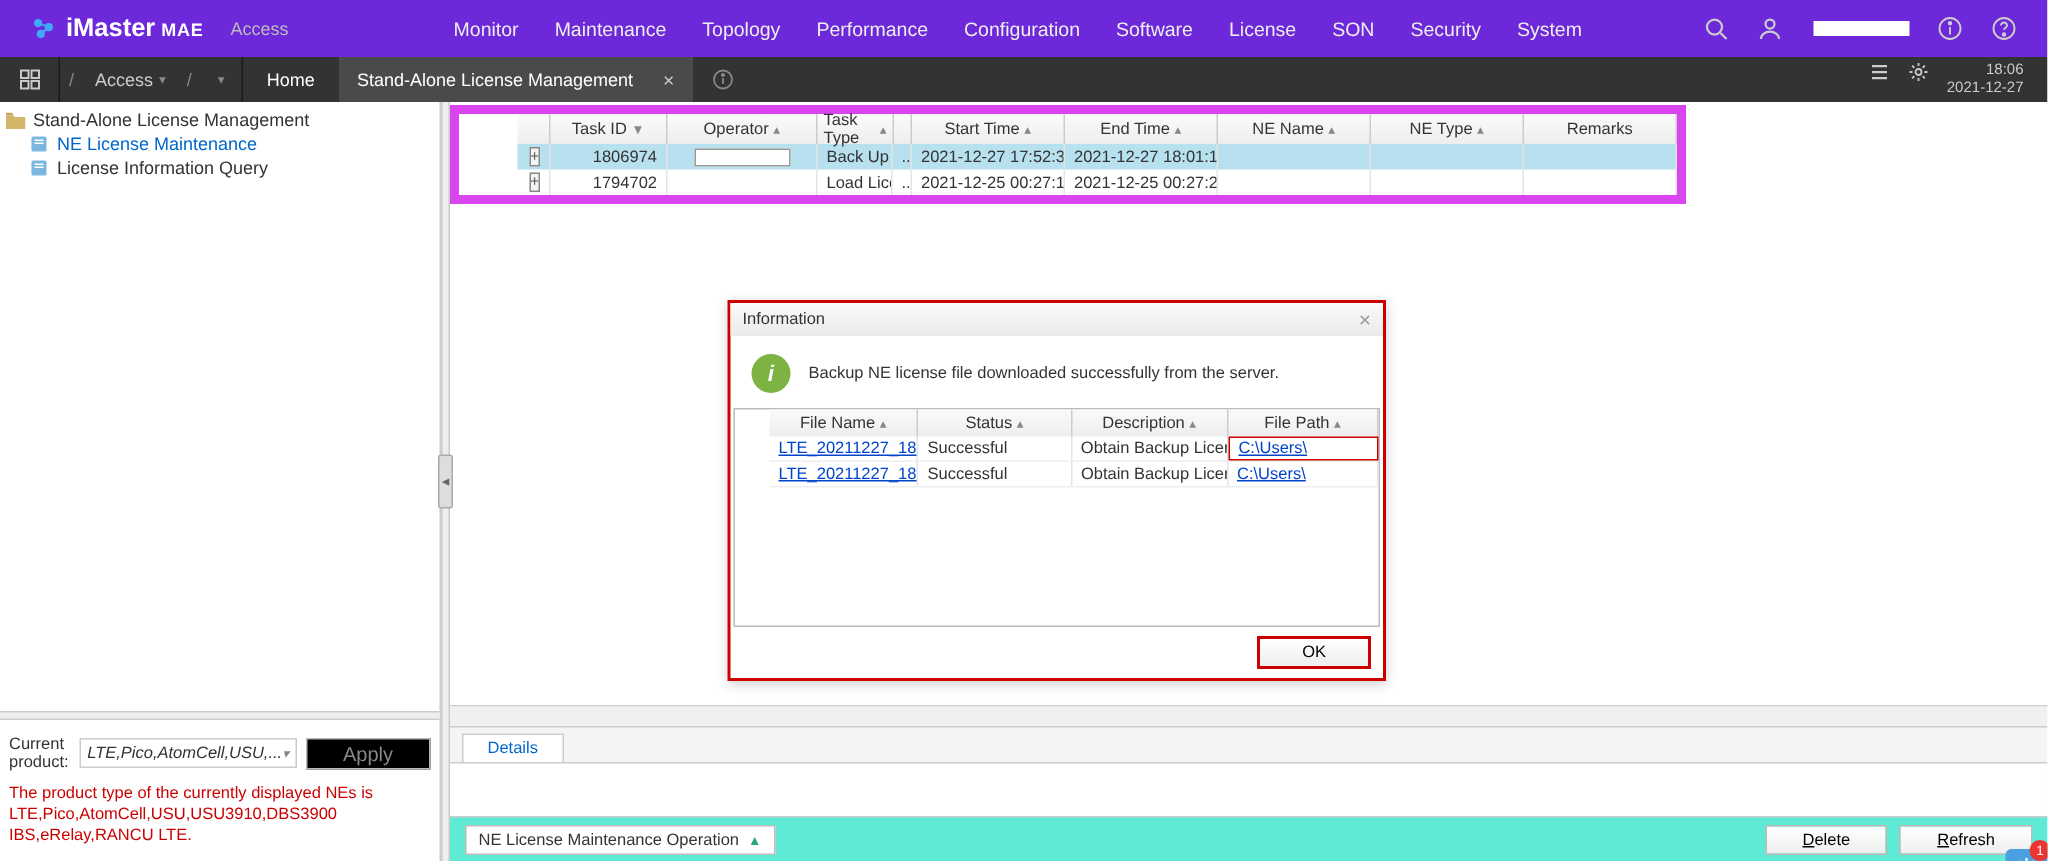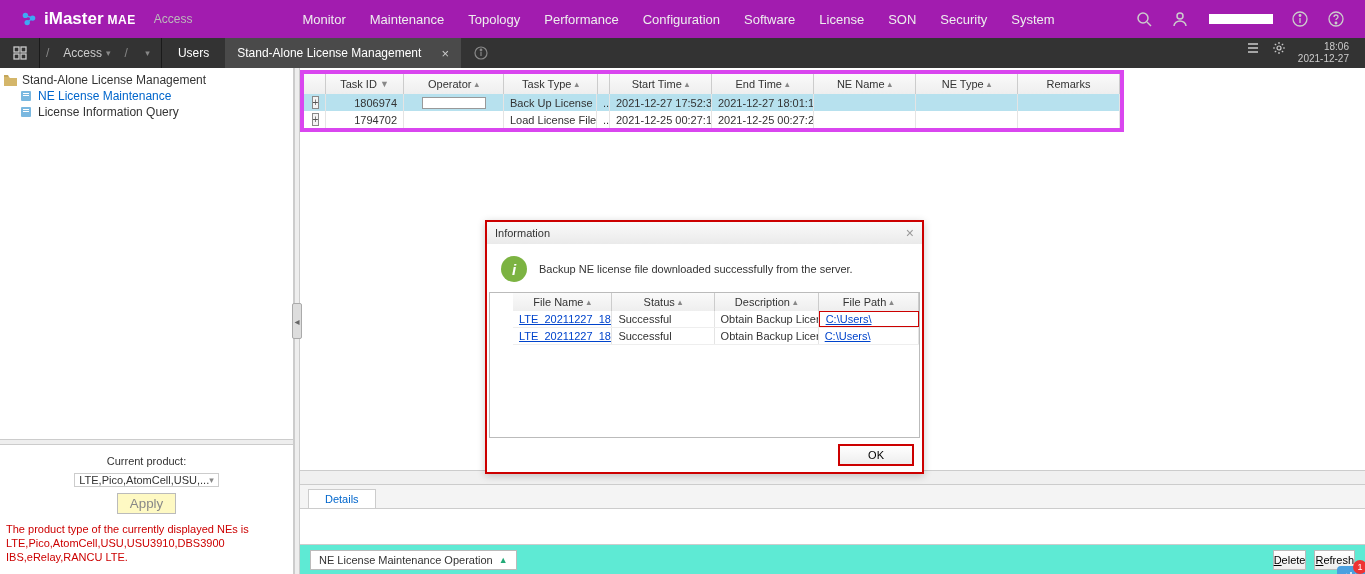--- a/index.html
+++ b/index.html
@@ -1,19 +1,19 @@
 <!DOCTYPE html>
 <html><head>
 <meta charset="utf-8">
 <style>
 * { margin:0; padding:0; box-sizing:border-box; font-family:Arial,sans-serif; }
 body { width:1365px; height:574px; background:#fff; overflow:hidden; font-size:12px; color:#333; position:relative; }
 
 
-.topbar { background:#a21caf; height:38px; display:flex; align-items:center; color:#fff; padding:0 20px; }
+.topbar { background:#6d28d9; height:38px; display:flex; align-items:center; color:#fff; padding:0 20px; }
 .logo-area { display:flex; align-items:center; gap:6px; }
 .logo-icon { width:18px; height:18px; display:flex; align-items:center; justify-content:center; }
 .logo-text { display:flex; align-items:baseline; gap:2px; }
 .logo-i { font-size:17px; font-weight:bold; }
 .logo-mae { font-size:12px; font-weight:bold; margin-left:2px; letter-spacing:0.5px; }
 .access-label { margin-left:18px; font-size:12px; color:#bbb; }
 .main-nav { display:flex; gap:24px; margin-left:110px; }
 .main-nav span { font-size:13px; color:#eee; cursor:pointer; }
 .topbar-right { margin-left:auto; display:flex; align-items:center; gap:18px; }
 .topbar-right .ic { width:18px; height:18px; display:flex; align-items:center; justify-content:center; color:#ccc; cursor:pointer; }
@@ -38,30 +38,30 @@
 .sidebar { width:294px; border-right:1px solid #ccc; display:flex; flex-direction:column; }
 .tree { flex:1; padding:4px 2px; overflow:auto; }
 .tree-item { display:flex; align-items:center; gap:4px; padding:1px 2px; cursor:pointer; }
 .tree-item.root .ti-icon { color:#b89a5a; }
 .tree-item.child { padding-left:18px; }
 .tree-item.child .ti-icon { width:14px; height:12px; }
 .tree-item.selected span.lbl { color:#0066cc; }
 .ti-icon { width:14px; display:inline-flex; align-items:center; }
 .divider-h { height:6px; background:#eee; border-top:1px solid #ccc; border-bottom:1px solid #ccc; cursor:row-resize; }
 .product-panel { padding:10px 6px; font-size:11px; }
-.product-row { display:flex; align-items:center; gap:6px; margin-bottom:8px;flex-direction:column; }
-.product-select { flex:1; border:1px solid #ccc; height:20px; padding:0 4px; display:flex; align-items:center; justify-content:space-between; background:#fff; cursor:pointer; }
-.apply-btn { background:#fef9c3; border:1px solid #bbb; padding:2px 12px; color:#888; cursor:pointer; }
+.product-row { display:flex; align-items:center; gap:6px; margin-bottom:8px; }
+.product-select { flex:1; border:1px solid #ccc; height:20px; padding:0 4px; display:flex; align-items:center; justify-content:space-between; background:#fff; cursor:pointer;font-style:italic; }
+.apply-btn { background:#000000; border:1px solid #bbb; padding:2px 24px; color:#888; cursor:pointer; }
 .product-note { color:#c00; font-size:11px; line-height:14px; }
 
 .splitter-v { width:6px; background:#eee; border-left:1px solid #ccc; border-right:1px solid #ccc; position:relative; cursor:col-resize; }
 .splitter-grip { position:absolute; top:50%; left:-3px; width:10px; height:36px; background:#ddd; border:1px solid #aaa; border-radius:2px; transform:translateY(-50%); display:flex; align-items:center; justify-content:center; font-size:10px; color:#666; }
 
 .content { flex:1; display:flex; flex-direction:column; position:relative; }
-.task-table { border:4px solid #d946ef; margin:2px 0 0 0; }
+.task-table { border:6px solid #d946ef; margin:2px 0 0 0;padding-left:39px; }
 .thead { display:flex; background:linear-gradient(#fafafa,#eee); height:20px; font-size:11px; }
 .thead .th { border-right:1px solid #ccc; display:flex; align-items:center; justify-content:center; gap:3px; padding:0 4px; cursor:pointer; }
 .sort-ic { font-size:9px; color:#888; }
 .tbody .tr { display:flex; height:17px; font-size:11px; align-items:center; }
 .tbody .tr.selected { background:#b7e1ee; }
 .tbody .td { border-right:1px solid #e4e4e4; padding:0 6px; display:flex; align-items:center; height:100%; overflow:hidden; white-space:nowrap; }
 .expand-box { width:13px; height:13px; border:1px solid #888; display:flex; align-items:center; justify-content:center; font-size:10px; color:#555; background:#f4f4f4; cursor:pointer; margin-left:2px;}
 .col-exp{width:22px;justify-content:center;padding:0;}
 .col-id{width:78px;justify-content:flex-end;}
 .col-op{width:100px;}
@@ -74,24 +74,24 @@
 .op-blank{background:#fff;border:1px solid #999;height:12px;width:64px;margin:auto;}
 
 .bottom-bar { border-top:1px solid #ccc; background:#f4f4f4; margin-top:auto; }
 .scroll-hint { height:14px; border-bottom:1px solid #ccc; background:#f0f0f0; }
 .details-tab { display:inline-block; border:1px solid #ccc; border-bottom:none; background:#fff; color:#0066cc; padding:3px 16px; margin:4px 0 0 8px; font-size:11px; cursor:pointer; }
 .details-body { height:36px; border-top:1px solid #ccc; background:#fff; }
 .action-bar { height:30px; background:#5eead4; border-top:1px solid #ccc; display:flex; align-items:center; padding:0 10px; }
 .op-drop { border:1px solid #bbb; background:#fff; padding:3px 8px; display:flex; align-items:center; gap:6px; font-size:11px; cursor:pointer; }
 .op-drop .caret { color:#2a7; font-size:9px; }
 .action-right { margin-left:auto; display:flex; gap:8px; }
-.btn { border:1px solid #bbb; background:linear-gradient(#fff,#eee); padding:3px 0; font-size:11px; cursor:pointer; }
-
-
-.modal { position:absolute; left:485px; top:220px; width:439px; border:2px solid #c00; background:#fff; box-shadow:0 2px 8px rgba(0,0,0,0.2); }
+.btn { border:1px solid #bbb; background:linear-gradient(#fff,#eee); padding:3px 24px; font-size:11px; cursor:pointer; }
+
+
+.modal { position:absolute; left:485px; top:200px; width:439px; border:2px solid #c00; background:#fff; box-shadow:0 2px 8px rgba(0,0,0,0.2); }
 .modal-head { height:22px; background:linear-gradient(#fafafa,#eaeaea); display:flex; align-items:center; padding:0 8px; font-size:11px; color:#333; }
 .modal-close { margin-left:auto; color:#999; font-size:14px; cursor:pointer; }
 .modal-msg { display:flex; align-items:center; gap:12px; padding:12px 14px 10px; }
 .info-ic { width:26px; height:26px; border-radius:50%; background:#7cb342; color:#fff; display:flex; align-items:center; justify-content:center; font-style:italic; font-weight:bold; font-size:15px; }
 .modal-table { border:1px solid #bbb; margin:0 2px;padding-left:23px; }
 .modal-table .thead { height:18px; }
 .modal-table .th { font-size:11px; }
 .mcol-fn{width:105px;} .mcol-st{width:108px;} .mcol-de{width:110px;} .mcol-fp{width:106px;}
 .modal-table .tbody .tr { height:17px; border-bottom:1px solid #eee; }
 .modal-table .link { color:#0044cc; text-decoration:underline; cursor:pointer; }
@@ -181,21 +181,21 @@
     <span class="sep">/</span>
     <div class="subbar-access">
         <span>Access</span>
         <span style="font-size:9px;color:#888;">▾</span>
       </div>
     <span class="sep">/</span>
     <div class="subbar-btn" style="width:28px;">
         <span style="font-size:9px;color:#888;">▾</span>
       </div>
     <div class="home-tab">
-        <span>Users</span>
+        <span>Home</span>
       </div>
     <div class="active-tab">
       <span>Stand-Alone License Management</span>
       <span class="close-x">×</span>
     </div>
     <div class="subbar-info">
         <svg width="14" height="14" viewBox="0 0 14 14" fill="none" stroke="#888" stroke-width="1.2">
           <circle cx="7" cy="7" r="6"></circle>
           <line x1="7" y1="6" x2="7" y2="10"></line>
           <circle cx="7" cy="4" r="0.8" fill="#888"></circle>

